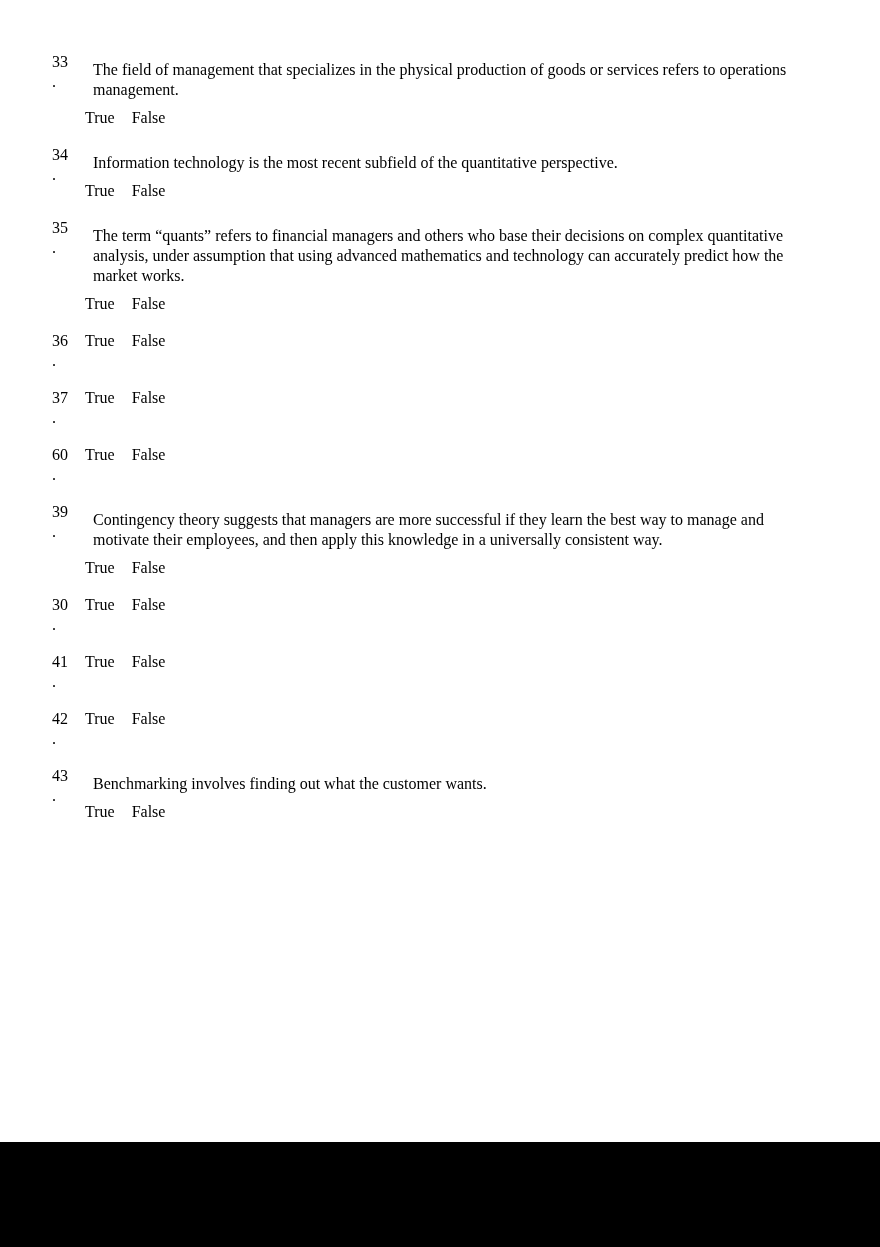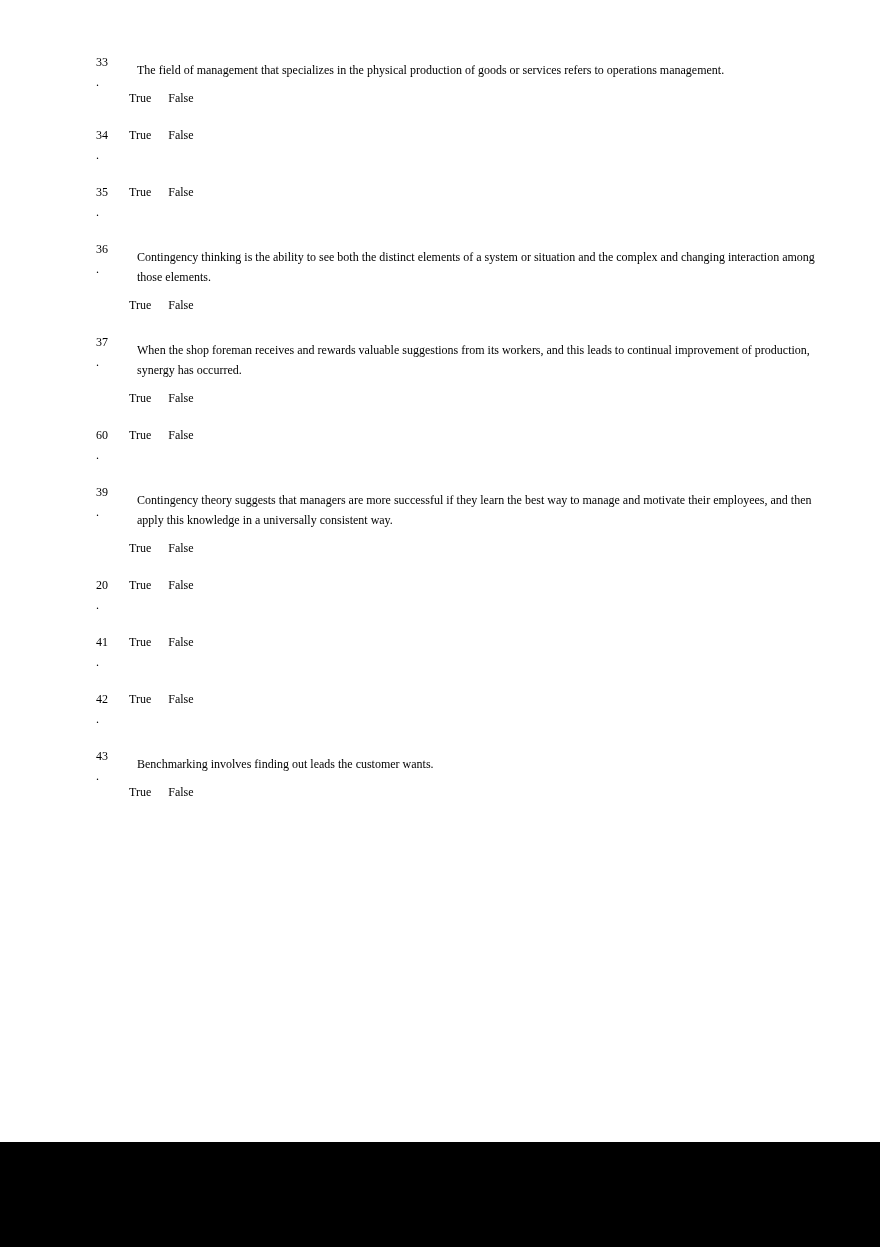--- a/index.html
+++ b/index.html
@@ -4,25 +4,24 @@
 <style>
   * { margin: 0; padding: 0; box-sizing: border-box; }
   html, body { background: #888; }
   .page {
     position: relative;
     width: 880px;
     height: 1247px;
     margin: 0 auto;
     background: #ffffff;
     font-family: "Liberation Serif", "DejaVu Serif", serif;
-    font-size: 12px;
+    font-size: 16px;
     line-height: 20px;
     color: #000000;
     overflow: hidden;
-    padding-left: 44px;
   }
   .content {
     padding: 52px 55px 0 52px;
   }
   .question {
     display: flex;
     align-items: flex-start;
     margin-bottom: 17px;
   }
   .qnum {
@@ -70,61 +69,61 @@
         </div>
       </div>
     </div>
 
     <div class="question">
       <div class="qnum">
         <span>34</span>
         <span>.</span>
       </div>
       <div class="qbody">
+        <p class="qtext">Information technology is the most recent subfield of the quantitative perspective.</p>
         <div class="options">
           <span class="opt">True</span>
           <span class="opt">False</span>
         </div>
       </div>
     </div>
 
     <div class="question">
       <div class="qnum">
         <span>35</span>
         <span>.</span>
       </div>
       <div class="qbody">
+        <p class="qtext">The term “quants” refers to financial managers and others who base their decisions on complex quantitative analysis, under assumption that using advanced mathematics and technology can accurately predict how the market works.</p>
         <div class="options">
           <span class="opt">True</span>
           <span class="opt">False</span>
         </div>
       </div>
     </div>
 
     <div class="question">
       <div class="qnum">
         <span>36</span>
         <span>.</span>
       </div>
       <div class="qbody">
-        <p class="qtext">Contingency thinking is the ability to see both the distinct elements of a system or situation and the complex and changing interaction among those elements.</p>
         <div class="options">
           <span class="opt">True</span>
           <span class="opt">False</span>
         </div>
       </div>
     </div>
 
     <div class="question">
       <div class="qnum">
         <span>37</span>
         <span>.</span>
       </div>
       <div class="qbody">
-        <p class="qtext">When the shop foreman receives and rewards valuable suggestions from its workers, and this leads to continual improvement of production, synergy has occurred.</p>
         <div class="options">
           <span class="opt">True</span>
           <span class="opt">False</span>
         </div>
       </div>
     </div>
 
     <div class="question">
       <div class="qnum">
         <span>60</span>
@@ -147,21 +146,21 @@
         <p class="qtext">Contingency theory suggests that managers are more successful if they learn the best way to manage and motivate their employees, and then apply this knowledge in a universally consistent way.</p>
         <div class="options">
           <span class="opt">True</span>
           <span class="opt">False</span>
         </div>
       </div>
     </div>
 
     <div class="question">
       <div class="qnum">
-        <span>20</span>
+        <span>30</span>
         <span>.</span>
       </div>
       <div class="qbody">
         <div class="options">
           <span class="opt">True</span>
           <span class="opt">False</span>
         </div>
       </div>
     </div>
 
@@ -190,21 +189,21 @@
         </div>
       </div>
     </div>
 
     <div class="question">
       <div class="qnum">
         <span>43</span>
         <span>.</span>
       </div>
       <div class="qbody">
-        <p class="qtext">Benchmarking involves finding out leads the customer wants.</p>
+        <p class="qtext">Benchmarking involves finding out what the customer wants.</p>
         <div class="options">
           <span class="opt">True</span>
           <span class="opt">False</span>
         </div>
       </div>
     </div>
 
   </div>
   <div class="footer-bar"></div>
 </div>

